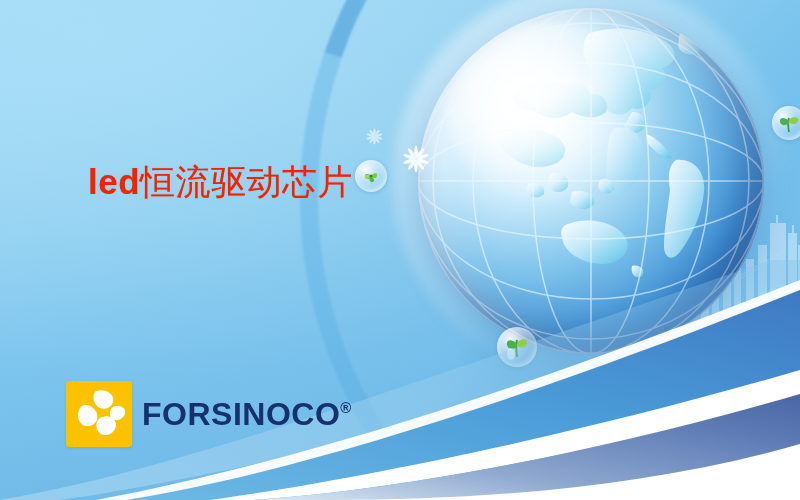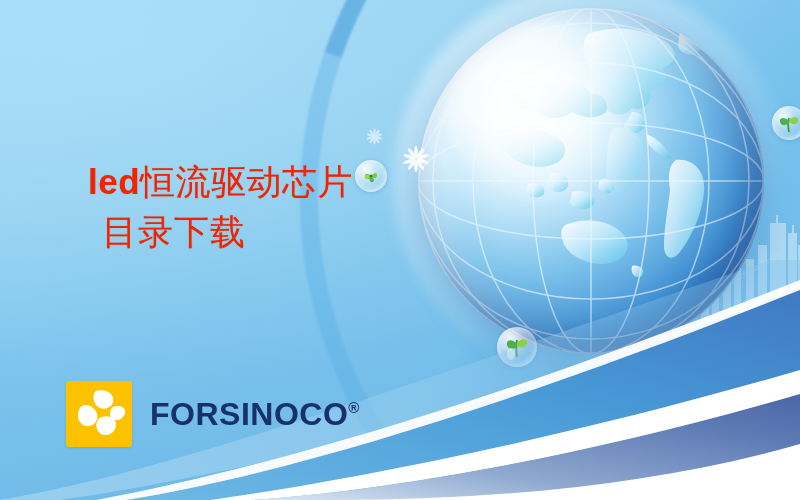--- a/index.html
+++ b/index.html
@@ -143,21 +143,21 @@
     white-space:nowrap;
     text-shadow:0 0 1px rgba(241,36,0,.35);
   }
   .headline .l1{font-size:35px;display:block;letter-spacing:.5px;}
   .headline .l1 .latin{font-family:"Liberation Sans", sans-serif;font-weight:700;}
   .headline .l2{font-size:35px;display:block;margin-left:14px;margin-top:9px;letter-spacing:1px;}
 
   
   .logo{
     position:absolute;left:66px;top:381px;
-    display:flex;align-items:center;gap:18px;
+    display:flex;align-items:center;gap:10px;
   }
   .logo-mark{
     width:66px;height:66px;border-radius:4px;
     background:#fcc200;
     display:block;flex:0 0 auto;
     box-shadow:0 1px 3px rgba(40,90,150,.18);
   }
   .logo-text{display:flex;flex-direction:column;line-height:1;}
   .logo-name{
     font-family:"Liberation Sans", sans-serif;
@@ -361,21 +361,20 @@
 
     <path d="M210 240 C 340 222, 560 180, 800 110 L800 136 C 565 202, 360 234, 250 240 Z" fill="#ffffff"></path>
 
     <path d="M250 240 C 380 232, 580 198, 800 134 L800 186 C 600 238, 420 240, 330 240 Z" fill="url(#bandSteel)"></path>
 
     <path d="M330 240 C 500 240, 660 224, 800 184 L800 240 Z" fill="#ffffff"></path>
   </svg>
 
   <div class="headline">
     <span class="l1"><span class="latin">led</span><span>恒流驱动芯片</span></span>
-    <span class="l2">目录下载</span>
   </div>
 
   <div class="logo">
     <svg class="logo-mark" viewBox="0 0 66 66">
       <rect x="0" y="0" width="66" height="66" rx="3" fill="#fcc200"></rect>
       <g fill="#ffffff">
         <path d="M30 10 C40 7, 49 13, 47 21 C45 28, 36 30, 31 25 C27 21, 26 13, 30 10 Z"></path>
         <path d="M51 25 C59 24, 62 32, 56 37 C50 42, 43 38, 44 31 C45 27, 47 25, 51 25 Z"></path>
         <path d="M14 27 C9 36, 14 46, 23 45 C31 44, 34 35, 29 29 C25 24, 17 22, 14 27 Z"></path>
         <path d="M36 36 C45 33, 53 40, 49 48 C45 56, 34 56, 31 48 C29 42, 32 37, 36 36 Z"></path>

